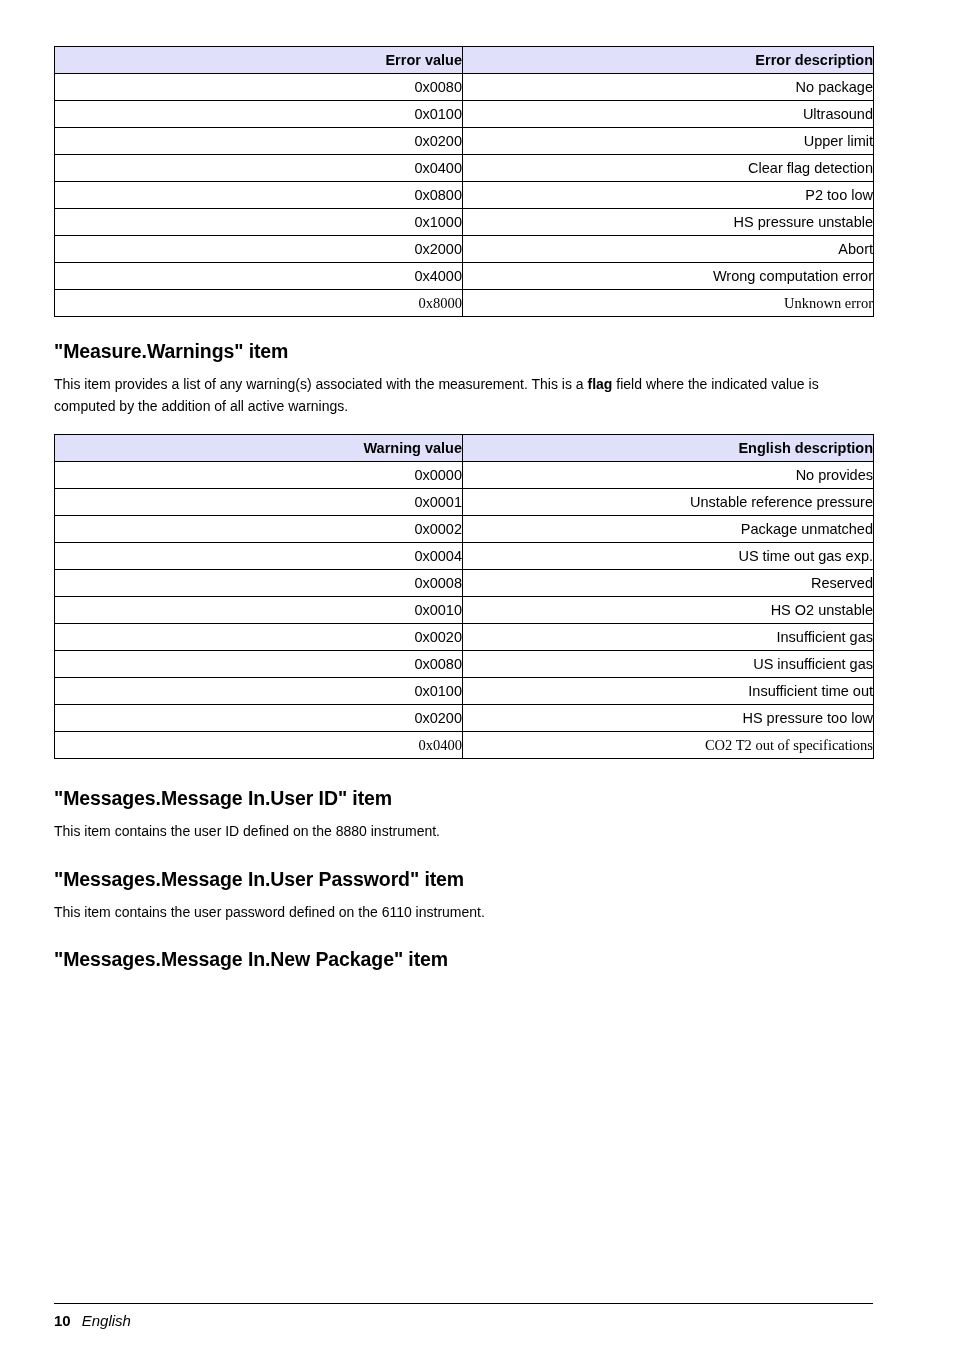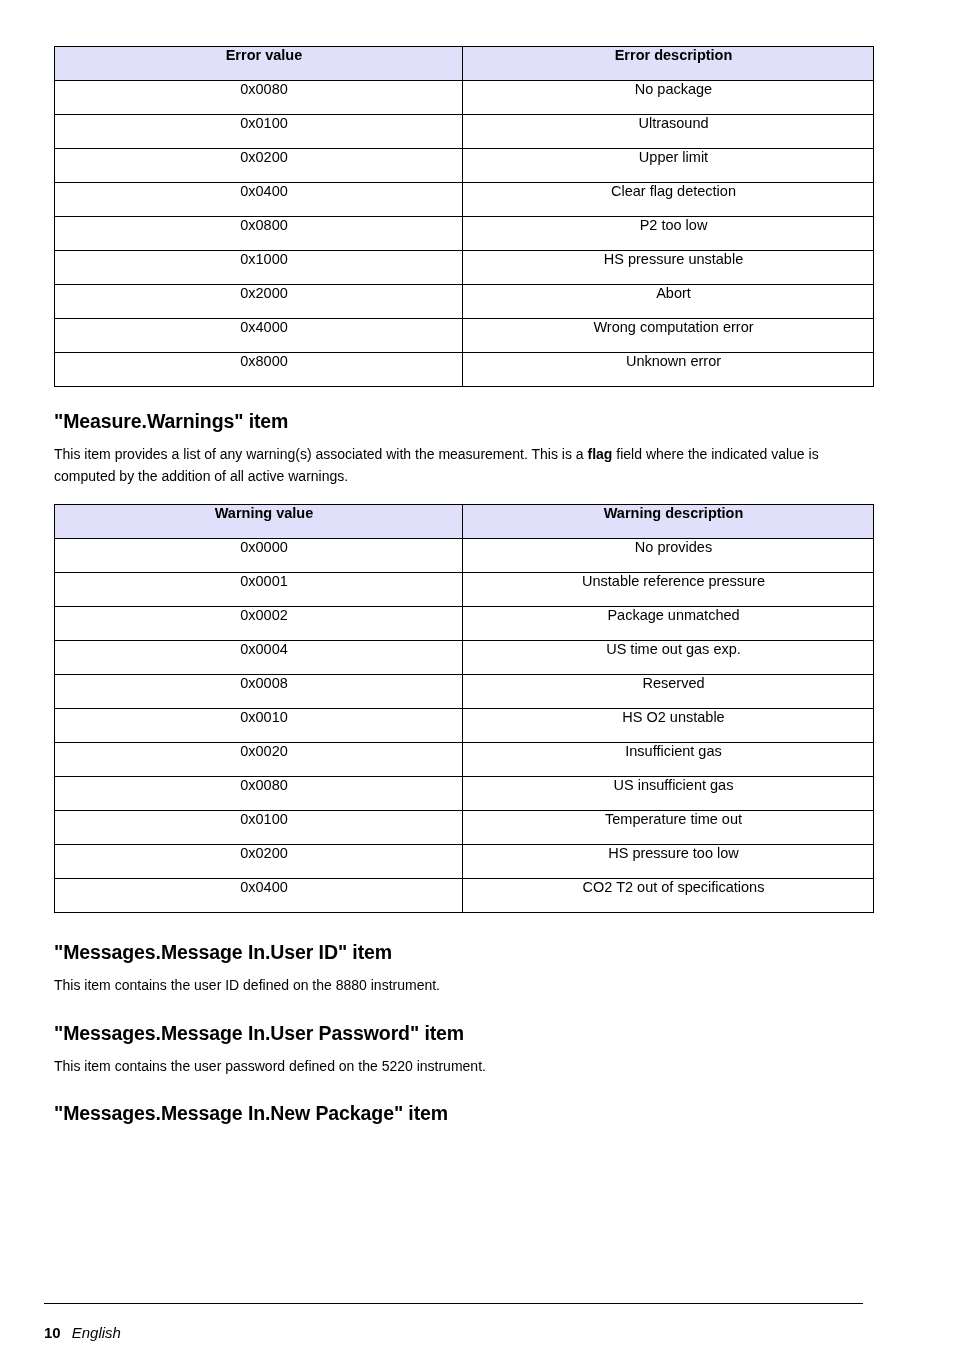--- a/index.html
+++ b/index.html
@@ -37,38 +37,39 @@
     table-layout: fixed;
     border: 1.5px solid #000;
     background: #fff;
   }
   table.doc-table col.c1 { width: 408px; }
   table.doc-table col.c2 { width: 411px; }
   table.doc-table th,
   table.doc-table td {
     border: 1px solid #000;
     height: 27px;
-    padding: 0 0 16px 11px;
+    padding: 0 0 0 11px;
     font-size: 14.5px;
     line-height: 17px;
-    text-align: center;
+    text-align: right;
     vertical-align: middle;
     color: #000;
     box-sizing: border-box;
   }
   table.doc-table thead th {
     background: #e0e0fa;
     font-weight: bold;
     font-size: 14.5px;
   }
   table.doc-table tbody tr:last-child td {
     border-bottom: 1.5px solid #000;
   }
   table.doc-table tbody tr:last-child td {
     border-top: 1.5px solid #000;
+    font-family: Liberation Serif, serif;
   }
 
   
   h2.section-title {
     font-size: 19.5px;
     font-weight: bold;
     margin: 0;
     padding: 0;
     line-height: 24px;
     letter-spacing: -0.1px;
@@ -83,25 +84,25 @@
 
   .sp-table-to-h2 { height: 22px; }
   .sp-h2-to-p { height: 11px; }
   .sp-p-to-table { height: 17px; }
   .sp-table-to-h2b { height: 27px; }
   .sp-p-to-h2 { height: 24px; }
 
   
   .footer {
     position: absolute;
-    left: 44px;
+    left: 54px;
     top: 1303px;
     width: 819px;
     border-top: 1.5px solid #000;
-    padding-top: 19px;
+    padding-top: 7px;
     font-size: 15px;
     line-height: 19px;
     white-space: nowrap;
   }
   .footer .page-num {
     font-weight: bold;
     margin-right: 11px;
   }
   .footer .lang {
     font-style: italic;
@@ -175,21 +176,21 @@
     <div class="sp-p-to-table"></div>
 
     <table class="doc-table">
       <colgroup>
           <col class="c1">
           <col class="c2">
         </colgroup>
       <thead>
         <tr>
           <th>Warning value</th>
-          <th>Warning description</th>
+          <th>English description</th>
         </tr>
       </thead>
       <tbody>
         <tr>
           <td>0x0000</td>
           <td>No provides</td>
         </tr>
         <tr>
           <td>0x0001</td>
           <td>Unstable reference pressure</td>
@@ -213,21 +214,21 @@
         <tr>
           <td>0x0020</td>
           <td>Insufficient gas</td>
         </tr>
         <tr>
           <td>0x0080</td>
           <td>US insufficient gas</td>
         </tr>
         <tr>
           <td>0x0100</td>
-          <td>Temperature time out</td>
+          <td>Insufficient time out</td>
         </tr>
         <tr>
           <td>0x0200</td>
           <td>HS pressure too low</td>
         </tr>
         <tr>
           <td>0x0400</td>
           <td>CO2 T2 out of specifications</td>
         </tr>
       </tbody>
@@ -236,21 +237,21 @@
     <div class="sp-table-to-h2b"></div>
 
     <h2 class="section-title">"Messages.Message In.User ID" item</h2>
     <div class="sp-h2-to-p"></div>
     <p class="body-text">This item contains the user ID defined on the 8880 instrument.</p>
 
     <div class="sp-p-to-h2"></div>
 
     <h2 class="section-title">"Messages.Message In.User Password" item</h2>
     <div class="sp-h2-to-p"></div>
-    <p class="body-text">This item contains the user password defined on the 5220 instrument.</p>
+    <p class="body-text">This item contains the user password defined on the 6110 instrument.</p>
 
     <div class="sp-p-to-h2"></div>
 
     <h2 class="section-title">"Messages.Message In.New Package" item</h2>
     <div class="sp-h2-to-p"></div>
 
   </div>
 
   <div class="footer">
     <span class="page-num">10</span><span class="lang">English</span>

